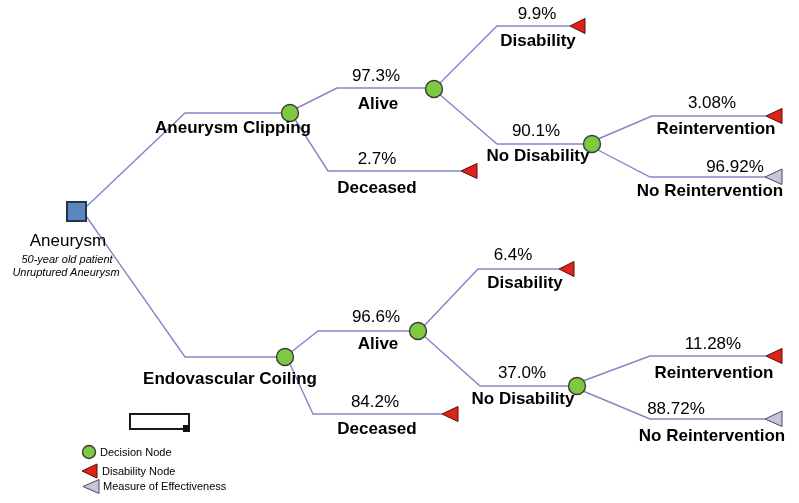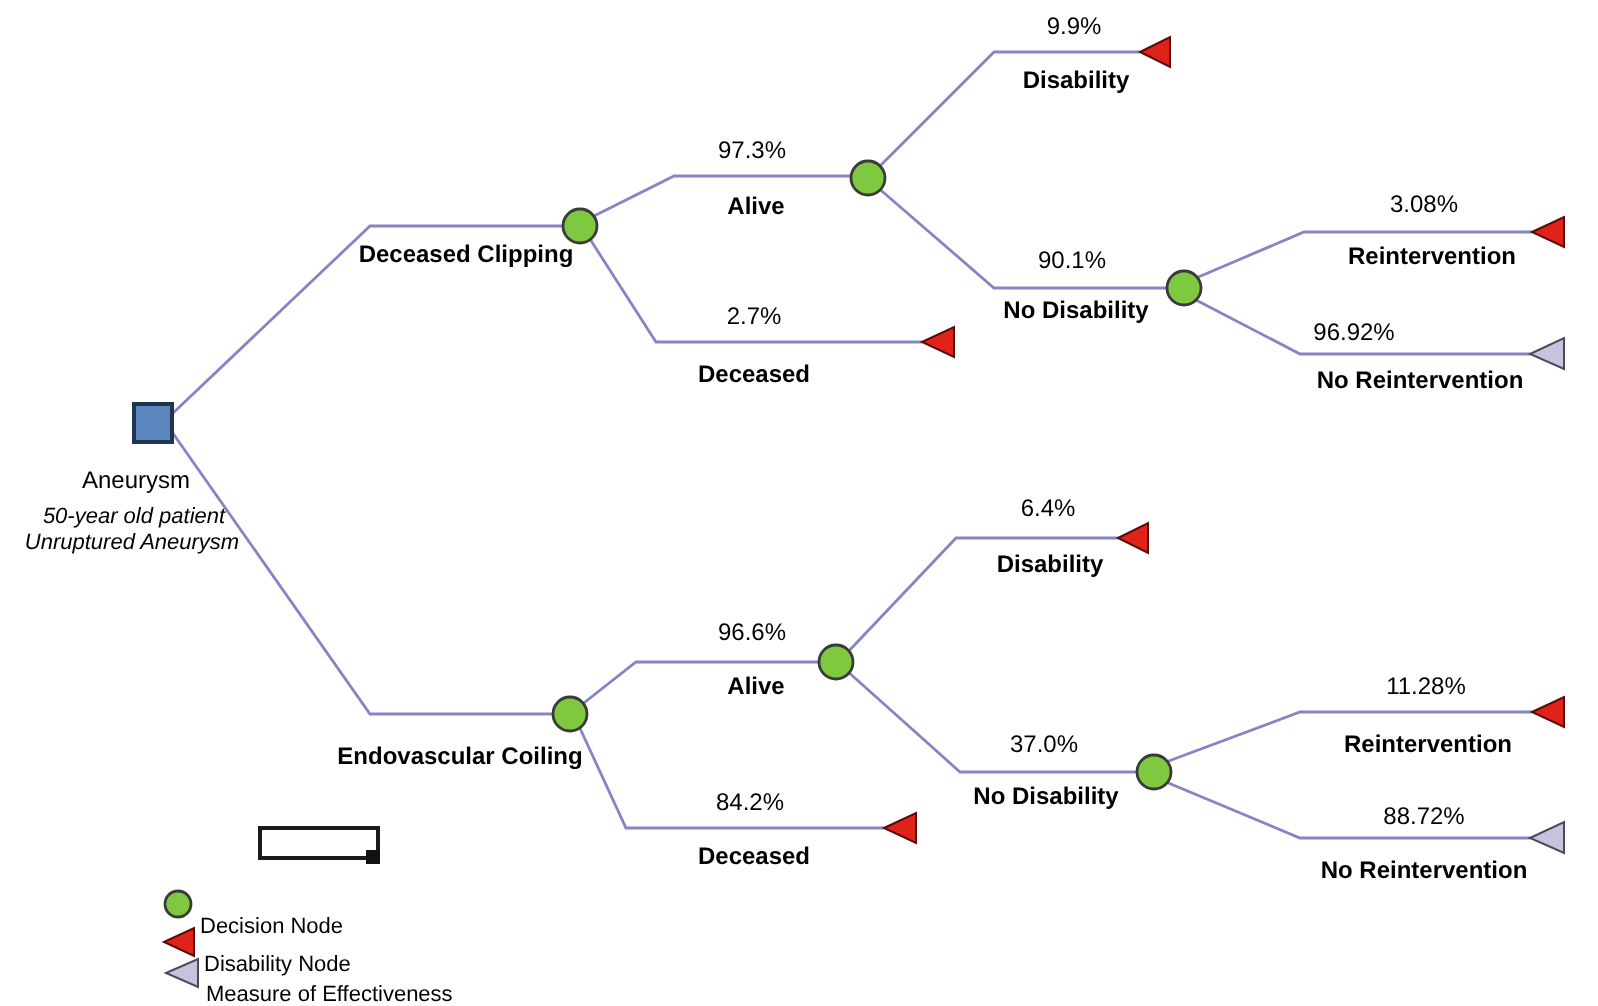--- a/index.html
+++ b/index.html
@@ -3,27 +3,27 @@
 <meta charset="utf-8">
 <style>
   html,body{margin:0;padding:0;background:#fff;}
   .stage{
     position:relative;width:799px;height:503px;background:#ffffff;
     font-family:"Liberation Sans",sans-serif;overflow:hidden;
   }
   .stage svg{position:absolute;left:0;top:0;}
   .lbl{
     position:absolute;transform:translate(-50%,-50%);
-    font-size:12px;color:#000;white-space:nowrap;line-height:1;
+    font-size:17px;color:#000;white-space:nowrap;line-height:1;
   }
   .bold{font-weight:bold;}
   .ital{font-size:11px;font-style:italic;}
   .legend-lbl{
     position:absolute;transform:translateY(-50%);
-    font-size:11px;color:#000;white-space:nowrap;line-height:1;margin-top:12px;
+    font-size:11px;color:#000;white-space:nowrap;line-height:1;
   }
   .branch{fill:none;stroke-width:1.4;}
   .dnode{stroke:#3a3a3a;stroke-width:1.4;}
   .tnode{stroke:#5a0a0a;stroke-width:1;}
   .enode{stroke:#4a4a5a;stroke-width:1;}
   .rootnode{stroke:#1f3550;stroke-width:2;}
   .annot{fill:#ffffff;stroke:#1a1a1a;stroke-width:2;}
 </style>
 </head>
 <body>
@@ -73,45 +73,45 @@
 
     <circle class="dnode" cx="89" cy="452" r="6.5" fill="#7EC93F"></circle>
     <polygon class="tnode" points="82,471 97,464 97,478" fill="#E02318"></polygon>
     <polygon class="enode" points="83,486.5 99,479.5 99,493.5" fill="#C9C2DC"></polygon>
   </svg>
 
   <div class="lbl" style="left:68px;top:240px">Aneurysm</div>
   <div class="lbl ital" style="left:67px;top:259px">50-year old patient</div>
   <div class="lbl ital" style="left:66px;top:272px">Unruptured Aneurysm</div>
 
-  <div class="lbl bold" style="left:233px;top:127px">Deceased Clipping</div>
+  <div class="lbl bold" style="left:233px;top:127px">Aneurysm Clipping</div>
   <div class="lbl" style="left:376px;top:75px">97.3%</div>
   <div class="lbl bold" style="left:378px;top:103px">Alive</div>
   <div class="lbl" style="left:377px;top:158px">2.7%</div>
   <div class="lbl bold" style="left:377px;top:187px">Deceased</div>
   <div class="lbl" style="left:537px;top:13px">9.9%</div>
   <div class="lbl bold" style="left:538px;top:40px">Disability</div>
   <div class="lbl" style="left:536px;top:130px">90.1%</div>
   <div class="lbl bold" style="left:538px;top:155px">No Disability</div>
   <div class="lbl" style="left:712px;top:102px">3.08%</div>
   <div class="lbl bold" style="left:716px;top:128px">Reintervention</div>
-  <div class="lbl" style="left:677px;top:166px">96.92%</div>
+  <div class="lbl" style="left:735px;top:166px">96.92%</div>
   <div class="lbl bold" style="left:710px;top:190px">No Reintervention</div>
 
   <div class="lbl bold" style="left:230px;top:378px">Endovascular Coiling</div>
   <div class="lbl" style="left:376px;top:316px">96.6%</div>
   <div class="lbl bold" style="left:378px;top:343px">Alive</div>
   <div class="lbl" style="left:375px;top:401px">84.2%</div>
   <div class="lbl bold" style="left:377px;top:428px">Deceased</div>
-  <div class="lbl" style="left:524px;top:254px">6.4%</div>
+  <div class="lbl" style="left:513px;top:254px">6.4%</div>
   <div class="lbl bold" style="left:525px;top:282px">Disability</div>
   <div class="lbl" style="left:522px;top:372px">37.0%</div>
   <div class="lbl bold" style="left:523px;top:398px">No Disability</div>
   <div class="lbl" style="left:713px;top:343px">11.28%</div>
   <div class="lbl bold" style="left:714px;top:372px">Reintervention</div>
-  <div class="lbl" style="left:712px;top:408px">88.72%</div>
+  <div class="lbl" style="left:676px;top:408px">88.72%</div>
   <div class="lbl bold" style="left:712px;top:435px">No Reintervention</div>
 
   <div class="legend-lbl" style="left:100px;top:452px">Decision Node</div>
   <div class="legend-lbl" style="left:102px;top:471px">Disability Node</div>
   <div class="legend-lbl" style="left:103px;top:486px">Measure of Effectiveness</div>
 
 </div>
 
 </body></html>

